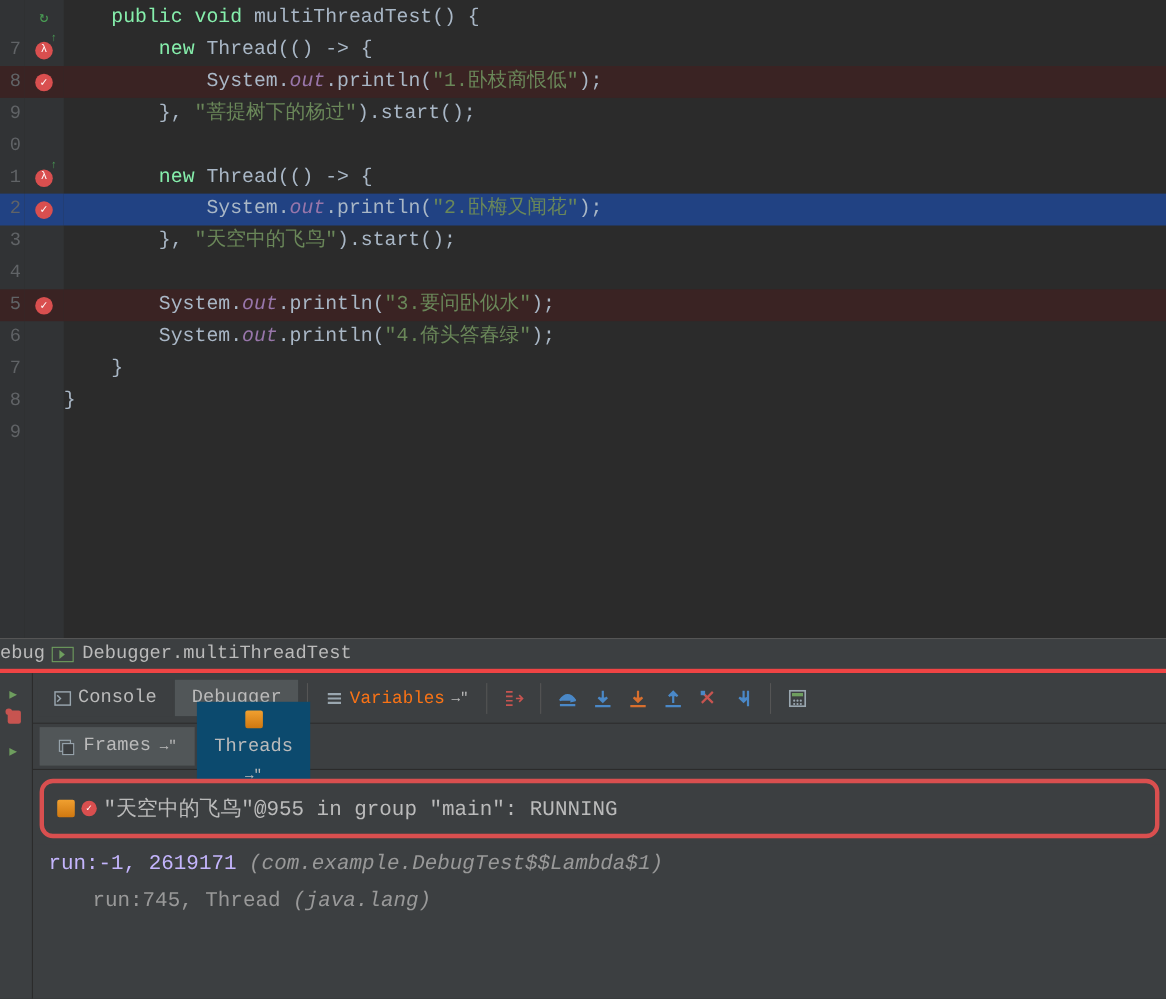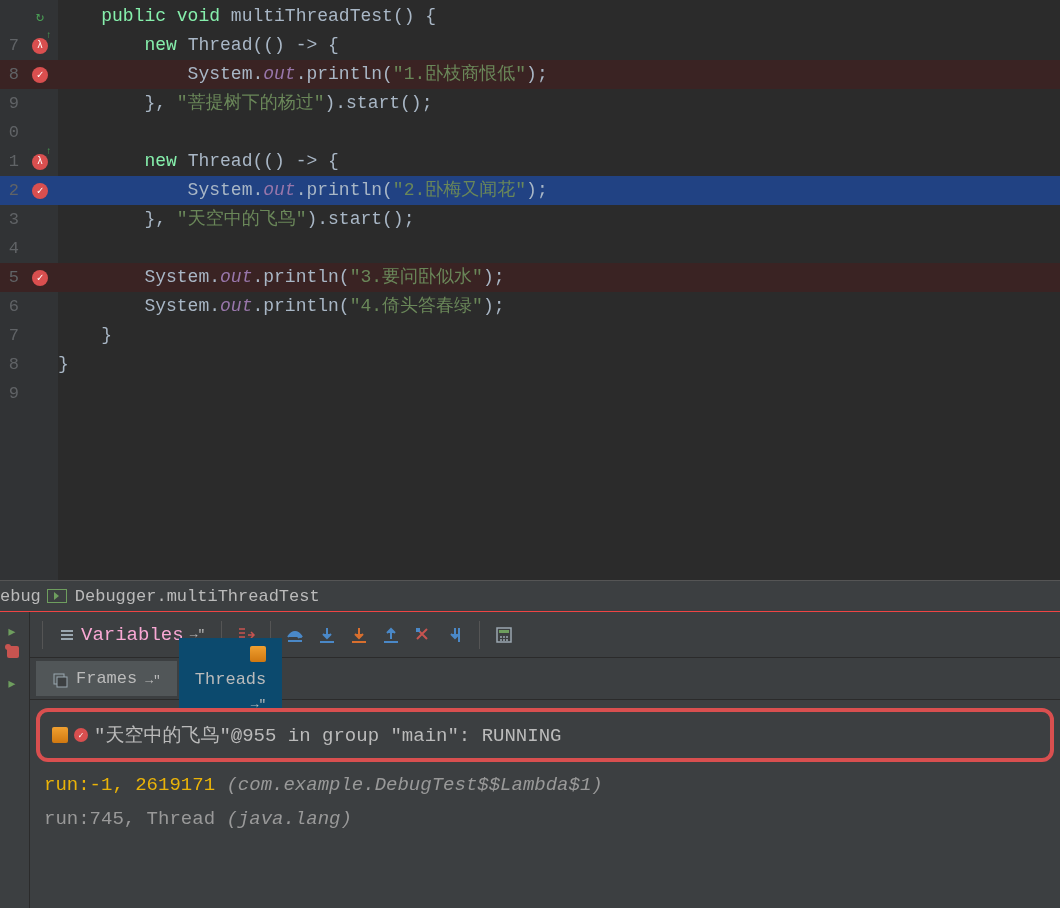--- a/index.html
+++ b/index.html
@@ -90,21 +90,21 @@
     }
     .run-icon {
       color: #499c54;
       font-size: 14px;
     }
     
     .debug-header {
       height: 32px;
       background: #3c3f41;
       border-top: 1px solid #555;
-      border-bottom: 1px solid #ef4444;
+      border-bottom: 4px solid #ef4444;
       display: flex;
       align-items: center;
       padding-left: 0;
       font-size: 17px;
       color: #bbbbbb;
     }
     .debug-icon {
       width: 20px; height: 14px;
       border: 1px solid #6e9e5e;
       margin: 0 8px 0 6px;
@@ -176,21 +176,21 @@
       display: flex;
       align-items: center;
       border-bottom: 1px solid #2b2b2b;
     }
     .ftab {
       padding: 8px 16px;
       background: #515658;
       color: #bbbbbb;
       font-size: 17px;
       display: flex;
-      align-items: flex-end;
+      align-items: center;
       gap: 8px;
       margin-right: 2px;
     }
     .ftab.inactive { background: #0c4a6e; flex-direction: column; }
     .pin { color: #999; }
     
     .thread-status {
       margin: 8px 6px 6px 6px;
       padding: 10px 12px;
       border: 4px solid #d94f4f;
@@ -332,28 +332,40 @@
     <div class="side-btn" style="position:relative;">
       <div style="width:12px;height:12px;background:#c75450;border-radius:2px;"></div>
       <div style="position:absolute;top:-2px;left:-2px;width:6px;height:6px;background:#c75450;border-radius:50%;"></div>
     </div>
     <div class="side-btn" style="color:#6e9e5e;">▸</div>
     <div class="side-btn"></div>
   </div>
   <div class="bottom-content">
 
     <div class="toolbar-row">
+      <div class="tabs-bar">
+        <div class="tab">
+          <svg class="tab-icon" viewBox="0 0 16 14">
+              <rect x="1" y="1" width="14" height="12" fill="none" stroke="#9aa7b0" stroke-width="1.3"></rect>
+              <path d="M3 4 L6 7 L3 10" stroke="#9aa7b0" fill="none" stroke-width="1.3"></path>
+            </svg>
+          <span>Console</span>
+        </div>
+        <div class="tab active">
+          <span>Debugger</span>
+        </div>
+      </div>
       <div class="vr"></div>
       <div class="tool-btn" style="display:flex;align-items:center;gap:6px;width:auto;padding:0 6px;">
         <svg width="16" height="14" viewBox="0 0 16 14">
             <line x1="2" y1="3" x2="14" y2="3" stroke="#9aa7b0" stroke-width="2"></line>
             <line x1="2" y1="7" x2="14" y2="7" stroke="#9aa7b0" stroke-width="2"></line>
             <line x1="2" y1="11" x2="14" y2="11" stroke="#9aa7b0" stroke-width="2"></line>
           </svg>
-        <span style="color:#f9a8d4;font-size:19px;">Variables</span>
+        <span style="color:#f97316;font-size:16px;">Variables</span>
         <span class="mini-arrow">→"</span>
       </div>
       <div class="vr"></div>
       <div class="tool-btn">
         <svg class="toolbar-icon" viewBox="0 0 20 20">
             <path d="M3 4 h6 M3 8 h6 M3 12 h6 M3 16 h6" stroke="#c75450" stroke-width="1.5"></path>
             <path d="M12 10 l6 0 M15 7 l3 3 l-3 3" stroke="#c75450" fill="none" stroke-width="1.5"></path>
           </svg>
       </div>
       <div class="vr"></div>
@@ -426,17 +438,17 @@
       </div>
     </div>
 
     <div class="thread-status">
       <span class="thread-icon"></span>
       <span class="ts-check">✓</span>
       <span>"天空中的飞鸟"@955 in group "main": RUNNING</span>
     </div>
 
     <div class="frames-list" id="frames-list">
-        <div class="frame-row"><span class="frame-main" style="color: #eab308;">run:-1, 2619171 </span><span class="frame-pkg">(com.example.DebugTest$$Lambda$1)</span></div>
-        <div class="frame-row"><span class="frame-main" style="color: rgb(153, 153, 153);">run:745, Thread </span><span class="frame-pkg">(java.lang)</span></div>
+        <div class="frame-row"><span class="frame-main" style="color: #c4b5fd;">run:-1, 2619171 </span><span class="frame-pkg">(com.example.DebugTest$$Lambda$1)</span></div>
+        <div class="frame-row"><span class="frame-main" style="color: rgb(153, 153, 153); margin-left: 40px;">run:745, Thread </span><span class="frame-pkg">(java.lang)</span></div>
       </div>
   </div>
 </div>
 
 </body></html>

